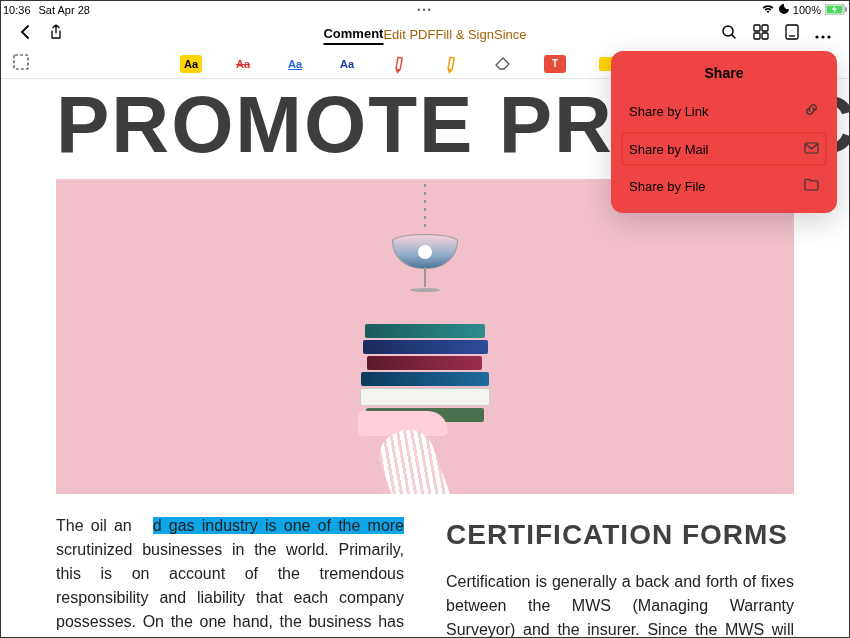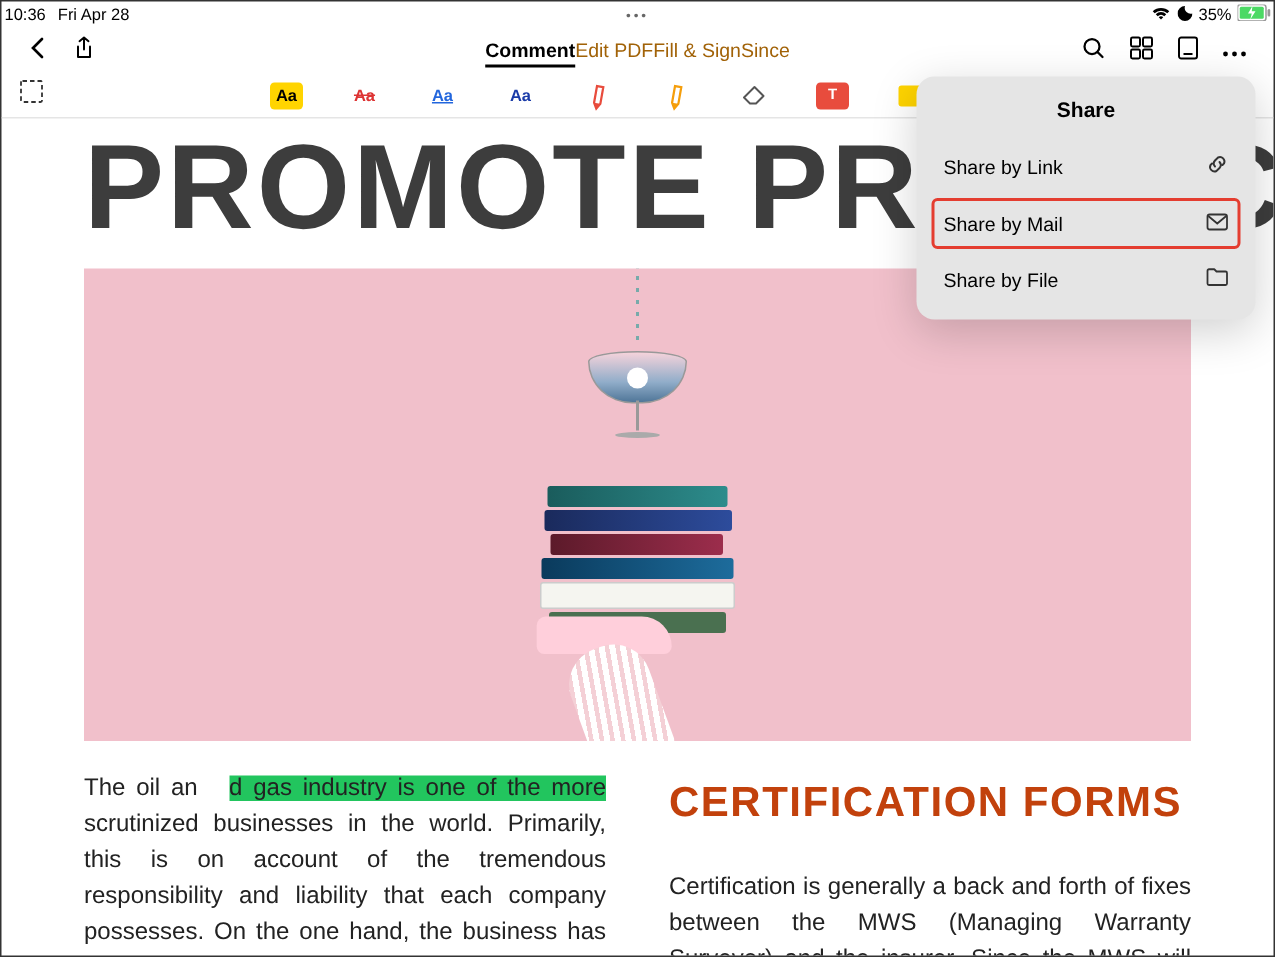--- a/index.html
+++ b/index.html
@@ -35,21 +35,21 @@
     
     
     .main-toolbar {
       height: 30px;
       display: flex;
       align-items: center;
       padding: 0 18px;
       position: relative;
     }
     .toolbar-left { display: flex; gap: 18px; align-items: center; }
-    .toolbar-center { position: absolute; left: 50%; transform: translateX(-50%); display: flex; align-items: flex-start; }
+    .toolbar-center { position: absolute; left: 50%; transform: translateX(-50%); display: flex; align-items: center; }
     .toolbar-right { position: absolute; right: 18px; display: flex; gap: 16px; align-items: center; }
     .tab-item { font-size: 13px; color: #a16207; cursor: pointer; padding: 2px 0; }
     .tab-item.active { color: #000; font-weight: 600; border-bottom: 2px solid #000; }
     .nav-icon { cursor: pointer; }
     
     
     .sub-toolbar {
       height: 30px;
       display: flex;
       align-items: center;
@@ -184,31 +184,31 @@
       border-radius: 25px 25px 15px 15px;
     }
     
     
     .columns {
       display: flex;
       gap: 42px;
       margin-top: 20px;
     }
     .col { flex: 1; font-size: 16px; line-height: 1.5; color: #222; text-align: justify; }
-    .highlight-yellow { background: #22c55e; margin-left: 21px; }
+    .highlight-yellow { background: #0ea5e9; margin-left: 21px; }
     .underline-strike { text-decoration: underline line-through; text-decoration-color: #333; }
-    .cert-heading { font-family: Impact, "Arial Black", sans-serif; font-size: 28px; color: #c2410c; letter-spacing: 1px; font-weight: 800; margin-bottom: 24px; }
+    .cert-heading { font-family: Impact, "Arial Black", sans-serif; font-size: 28px; color: #404040; letter-spacing: 1px; font-weight: 800; margin-bottom: 14px; }
     
     
     .share-popover {
       position: absolute;
       top: 50px;
       right: 12px;
       width: 226px;
-      background: #e5e5e5;
+      background: #ef4444;
       border-radius: 12px;
       box-shadow: 0 8px 30px rgba(0,0,0,0.18);
       padding: 14px 10px 10px;
       z-index: 100;
     }
     .share-title { text-align: center; font-size: 14px; font-weight: 600; margin-bottom: 12px; }
     .share-item {
       display: flex;
       justify-content: space-between;
       align-items: center;
@@ -220,35 +220,35 @@
     .share-item + .share-item { margin-top: 3px; }
     .share-highlighted { border: 2.5px solid #e43d30; border-radius: 4px; padding: 7px 6px; }
     .share-icon { font-size: 14px; color: #333; }
   </style>
 </head>
 <body>
 
 <div class="status-bar">
   <div class="status-left">
     <span>10:36</span>
-    <span>Fri Apr 28</span>
+    <span>Sat Apr 28</span>
   </div>
   <span class="status-center">•••</span>
   <div class="status-right">
     <span>
       <svg width="14" height="10" viewBox="0 0 14 10">
           <path d="M7 9 L5.5 7.5 A2 2 0 0 1 8.5 7.5 Z M3.5 5.5 A5 5 0 0 1 10.5 5.5 L9.2 6.8 A3.2 3.2 0 0 0 4.8 6.8 Z M1.5 3.5 A8 8 0 0 1 12.5 3.5 L11.2 4.8 A6 6 0 0 0 2.8 4.8 Z" fill="#000"></path>
         </svg>
     </span>
     <span>
       <svg width="10" height="10" viewBox="0 0 10 10">
           <path d="M5 0 A5 5 0 1 0 10 5 A4 4 0 0 1 5 0 Z" fill="#000"></path>
         </svg>
     </span>
-    <span>35%</span>
+    <span>100%</span>
     <span class="battery-fill">
       <svg width="22" height="11" viewBox="0 0 22 11">
           <rect x="0" y="0" width="19" height="11" rx="2" fill="none" stroke="#999" stroke-width="1"></rect>
           <rect x="1.5" y="1.5" width="16" height="8" rx="1" fill="#4cd964"></rect>
           <rect x="20" y="3" width="2" height="5" rx="1" fill="#999"></rect>
           <path d="M10 1 L7 6 L9.5 6 L8.5 10 L12 4.5 L9.5 4.5 Z" fill="#fff"></path>
         </svg>
     </span>
   </div>
 </div>

